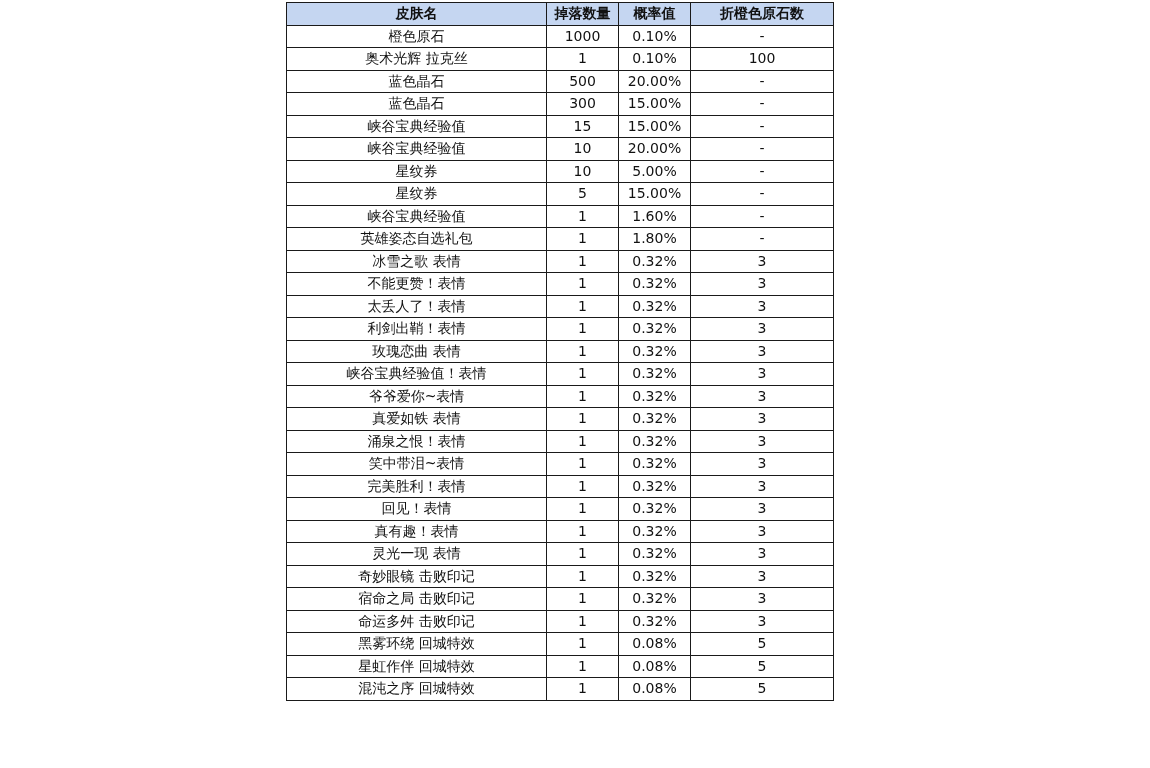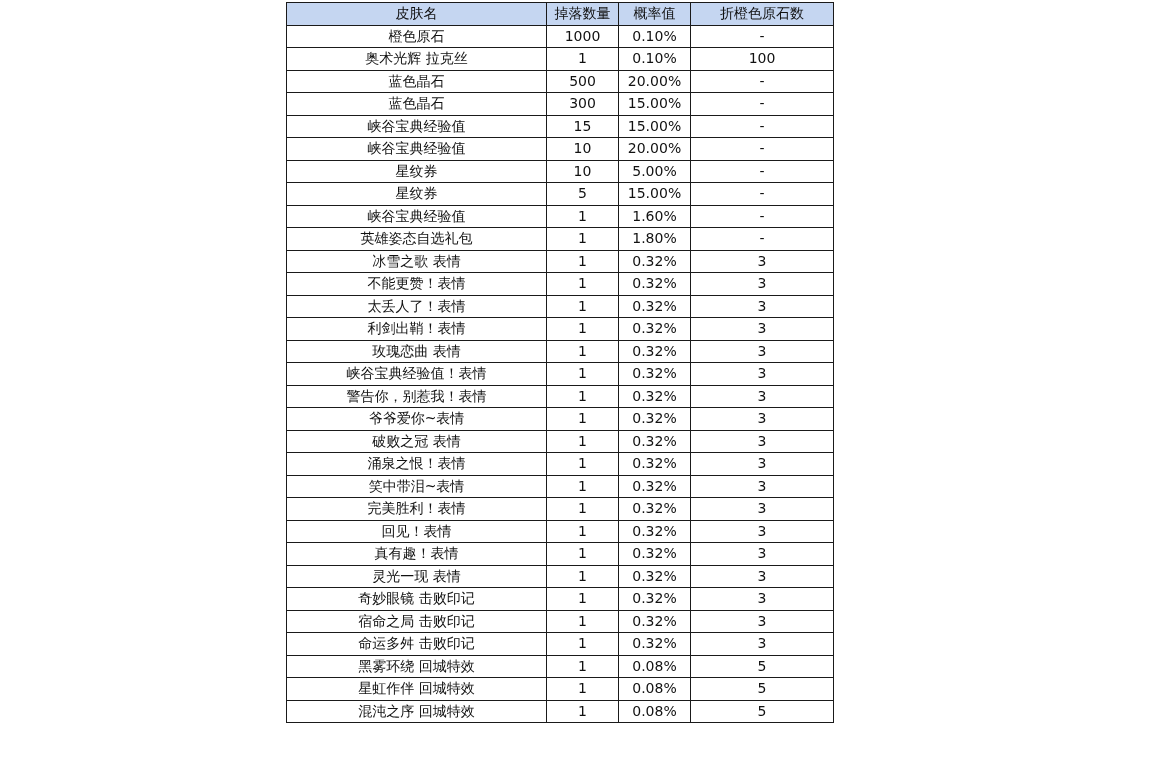--- a/index.html
+++ b/index.html
@@ -16,21 +16,21 @@
     table.drops col.c4 { width: 143px; }
     table.drops th, table.drops td {
       border: 1px solid #1a1a1a;
       height: 21.5px; padding: 0;
       text-align: center; vertical-align: middle;
       font-size: 14px; color: #111;
       white-space: nowrap; overflow: hidden;
       line-height: 21px;
     }
     table.drops th {
-      background: #c5d6f1; font-weight: normal; font-size: 14px;
+      background: #c5d6f1; font-weight: bold; font-size: 14px;
     }
   </style>
 </head>
 <body>
 
 <table class="drops">
   <colgroup>
     <col class="c1">
       <col class="c2">
       <col class="c3">
@@ -135,33 +135,27 @@
         <td>0.32%</td>
         <td>3</td>
       </tr>
       <tr>
         <td>峡谷宝典经验值！表情</td>
         <td>1</td>
         <td>0.32%</td>
         <td>3</td>
       </tr>
       <tr>
-        <td>警告你，别惹我！表情</td>
-        <td>1</td>
-        <td>0.32%</td>
-        <td>3</td>
-      </tr>
-      <tr>
         <td>爷爷爱你~表情</td>
         <td>1</td>
         <td>0.32%</td>
         <td>3</td>
       </tr>
       <tr>
-        <td>破败之冠 表情</td>
+        <td>真爱如铁 表情</td>
         <td>1</td>
         <td>0.32%</td>
         <td>3</td>
       </tr>
       <tr>
         <td>涌泉之恨！表情</td>
         <td>1</td>
         <td>0.32%</td>
         <td>3</td>
       </tr>

